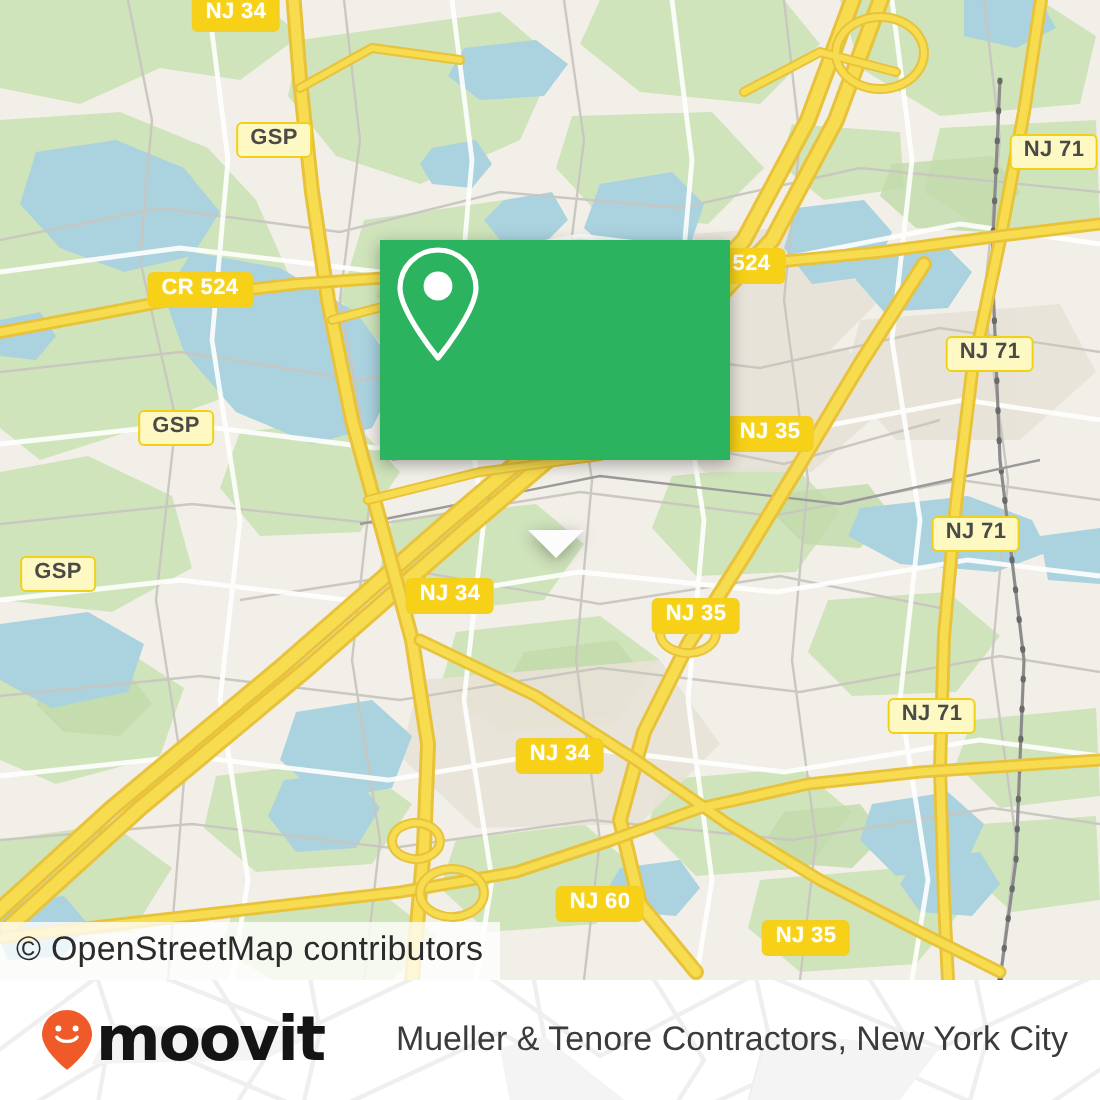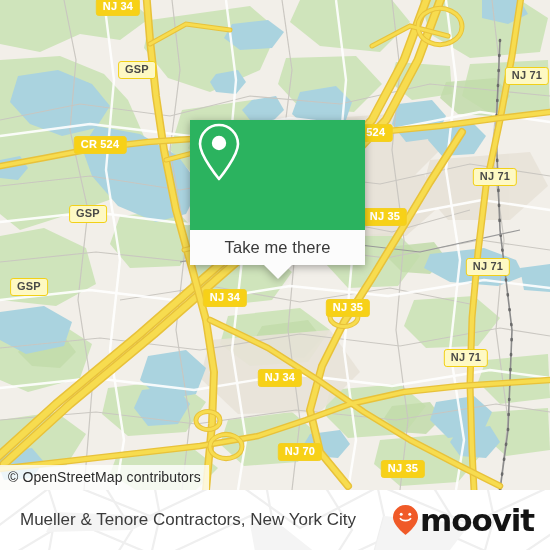--- a/index.html
+++ b/index.html
@@ -35,21 +35,21 @@
   .shield.outline{          
     background:#fef9c3;
     border:1.5px solid #f2d017;
     color:#4a4a48;
   }
 
   
   #attribution{
     position:absolute;left:0;bottom:0;
     padding:4px 8px 5px 8px;
-    font-size:14px;color:#2b2b2b;
+    font-size:17px;color:#2b2b2b;
     background:rgba(255,255,255,.78);
     letter-spacing:.1px;
   }
 
   
   #popup{
     position:absolute;left:190px;top:120px;width:175px;height:145px;
     filter:drop-shadow(0 2px 4px rgba(0,0,0,.32));
   }
   #popup-green{
@@ -290,35 +290,32 @@
         <div class="shield solid" style="left: 366px; top: 133px;">CR 524</div>
         <div class="shield outline" style="left: 495px; top: 177px;">NJ 71</div>
         <div class="shield outline" style="left: 88px; top: 214px;">GSP</div>
         <div class="shield solid" style="left: 385px; top: 217px;">NJ 35</div>
         <div class="shield outline" style="left: 488px; top: 267px;">NJ 71</div>
         <div class="shield outline" style="left: 29px; top: 287px;">GSP</div>
         <div class="shield solid" style="left: 225px; top: 298px;">NJ 34</div>
         <div class="shield solid" style="left: 348px; top: 308px;">NJ 35</div>
         <div class="shield outline" style="left: 466px; top: 358px;">NJ 71</div>
         <div class="shield solid" style="left: 280px; top: 378px;">NJ 34</div>
-        <div class="shield solid" style="left: 300px; top: 452px;">NJ 70</div>
+        <div class="shield solid" style="left: 300px; top: 452px;">NJ 60</div>
         <div class="shield solid" style="left: 403px; top: 469px;">NJ 35</div>
       </div>
 
     <div id="attribution">© OpenStreetMap contributors</div>
 
     <div id="popup">
       <div id="popup-green">
         <svg id="popup-pin" viewBox="0 0 58 64">
           <path d="M29 5 C18.5 5 10 13.5 10 24 C10 36 29 59 29 59 C29 59 48 36 48 24 C48 13.5 39.5 5 29 5 Z" fill="none" stroke="#ffffff" stroke-width="2.6" stroke-linejoin="round"></path>
           <circle cx="29" cy="23" r="7.2" fill="#ffffff"></circle>
         </svg>
-      </div>
-      <div id="popup-action">
-        <span id="popup-action-label">Take me there</span>
       </div>
       <div id="popup-tail"></div>
     </div>
   </div>
 
   <div id="footer">
     <svg id="footer-watermark" width="550" height="96" viewBox="0 0 550 96">
       <g stroke="#efefef" stroke-width="2.2" fill="none">
         <path d="M-10,60 L60,8 L150,44 L230,6 L300,56 L380,14 L470,52 L560,10"></path>
         <path d="M-10,96 L70,48 L160,86 L250,44 L330,92 L420,50 L510,90 L560,56"></path>
@@ -332,26 +329,26 @@
         <path d="M424,0 L460,58 L436,96"></path>
       </g>
       <g fill="#f4f4f4">
         <path d="M56,40 L150,44 L160,44 L132,58 L46,60 Z"></path>
         <path d="M272,46 L330,92 L258,96 L250,52 Z"></path>
         <path d="M384,44 L470,52 L436,96 L370,96 Z"></path>
       </g>
     </svg>
 
     <div id="footer-inner">
-      <div id="footer-title">Mueller &amp; Tenore Contractors, New York City</div>
       <div id="brand">
         <svg id="brand-mark" viewBox="0 0 27 32">
           <path d="M13.5 1 C6.6 1 1 6.5 1 13.3 C1 21.5 13.5 31 13.5 31 C13.5 31 26 21.5 26 13.3 C26 6.5 20.4 1 13.5 1 Z" fill="#f05a28"></path>
           <circle cx="9.2" cy="10.2" r="1.5" fill="#ffffff"></circle>
           <circle cx="17.8" cy="10.2" r="1.5" fill="#ffffff"></circle>
           <path d="M8.4 14.6 C10.2 17.4 16.8 17.4 18.6 14.6" fill="none" stroke="#ffffff" stroke-width="1.7" stroke-linecap="round"></path>
         </svg>
         <span id="brand-word">moovit</span>
       </div>
+      <div id="footer-title">Mueller &amp; Tenore Contractors, New York City</div>
     </div>
   </div>
 
 </div>
 
 </body></html>

